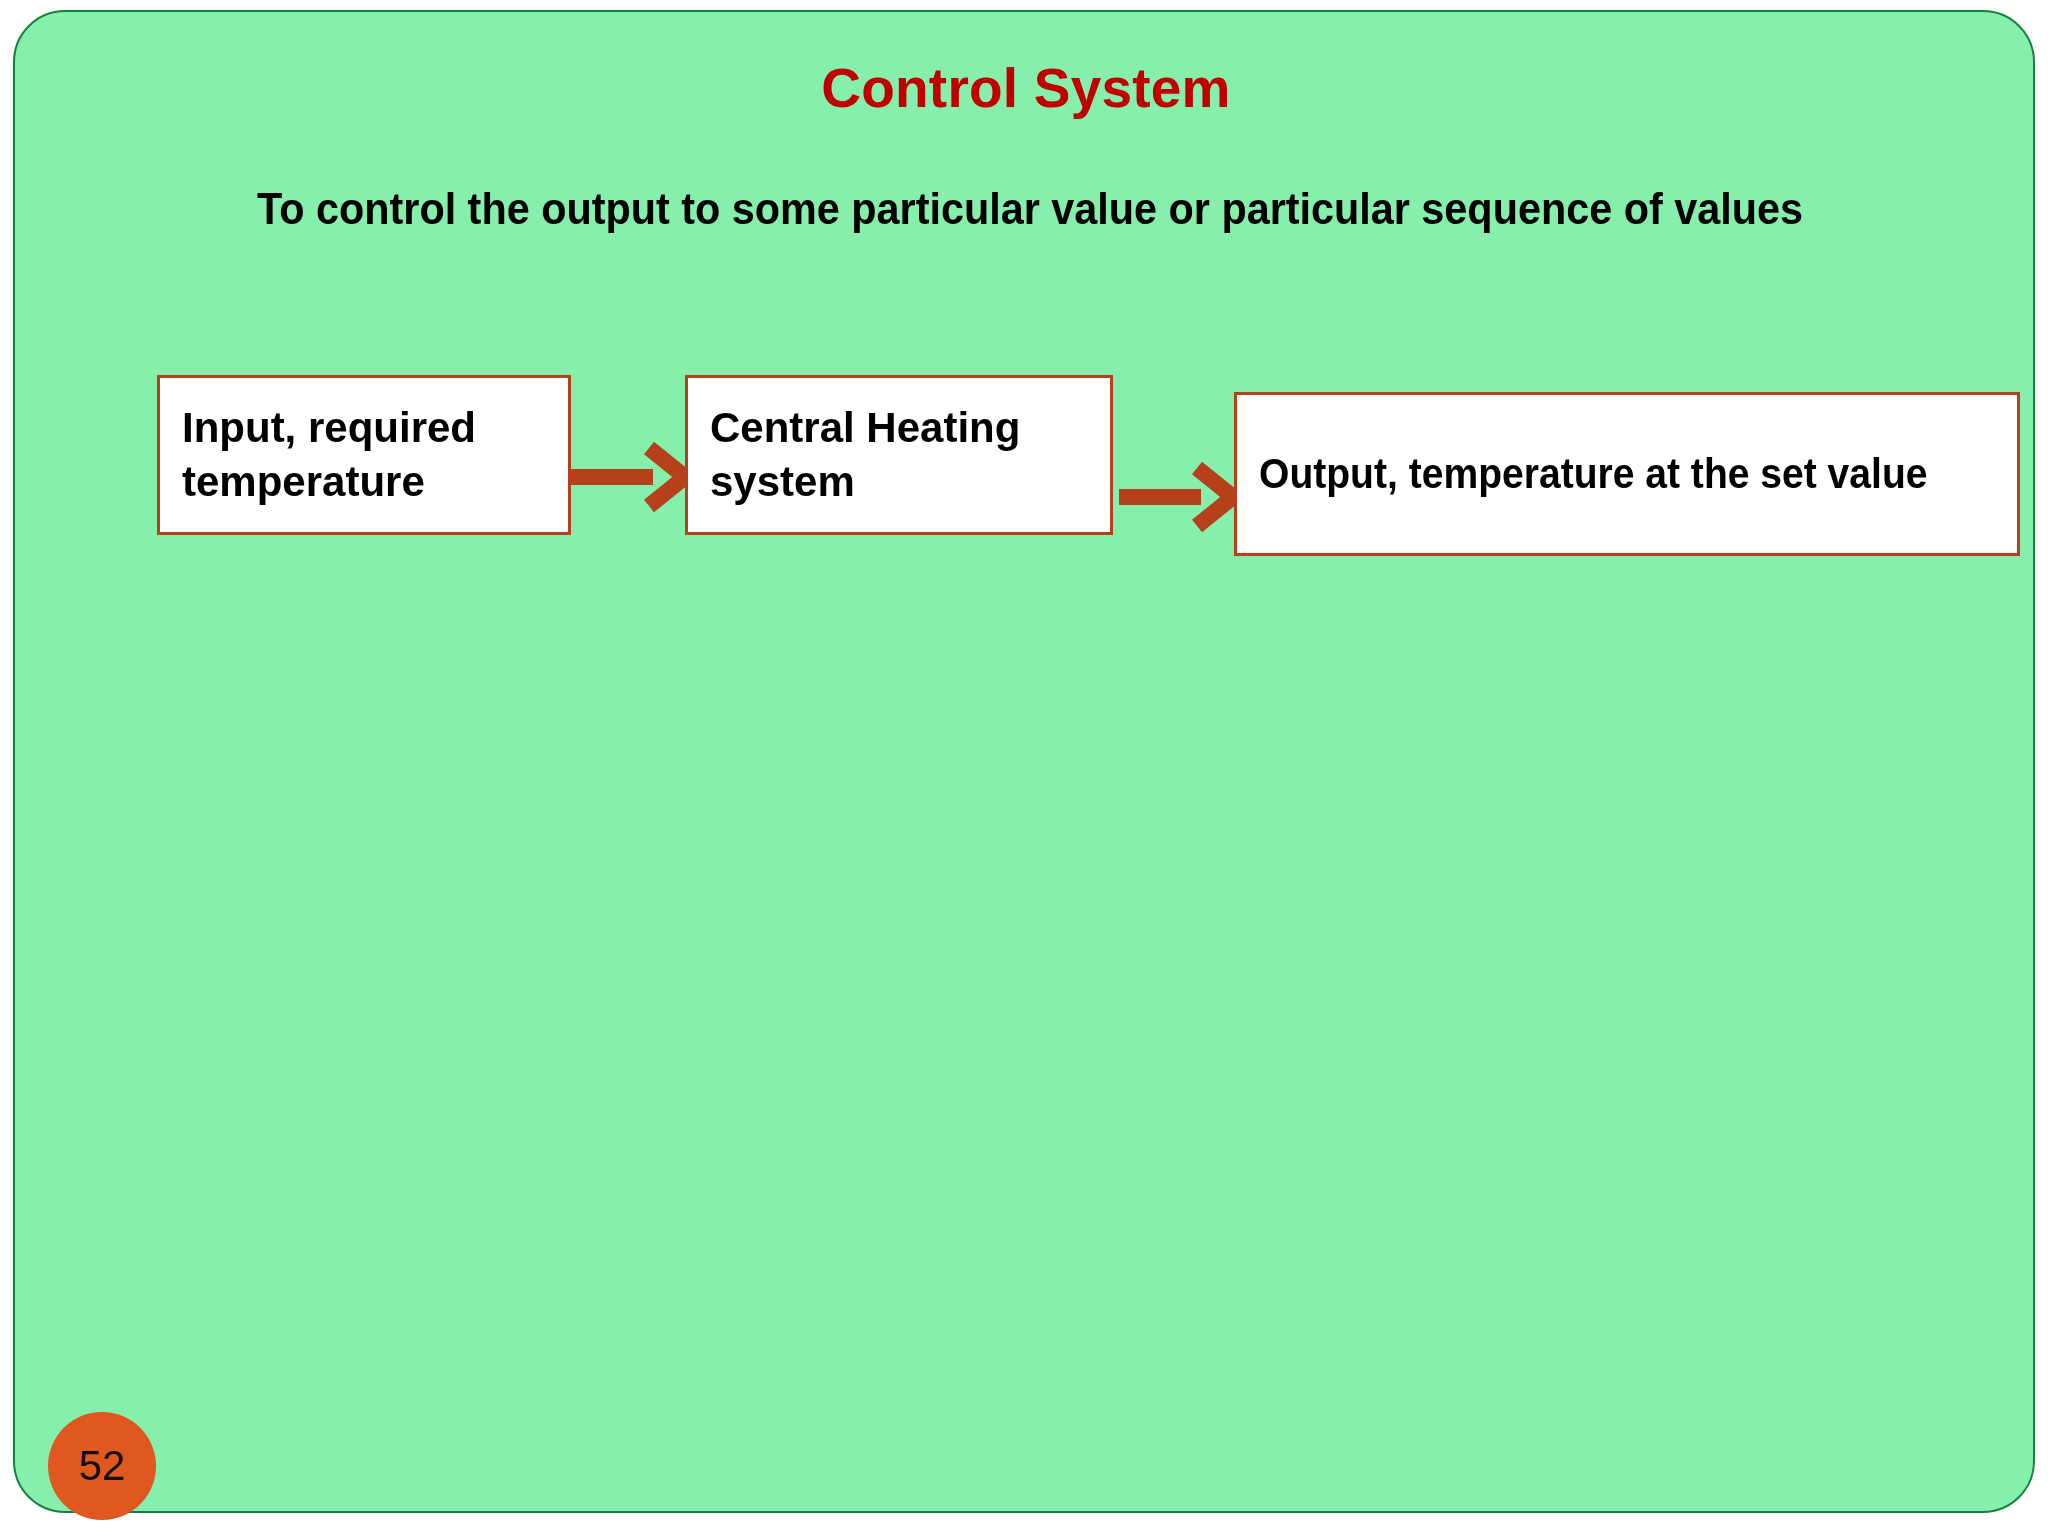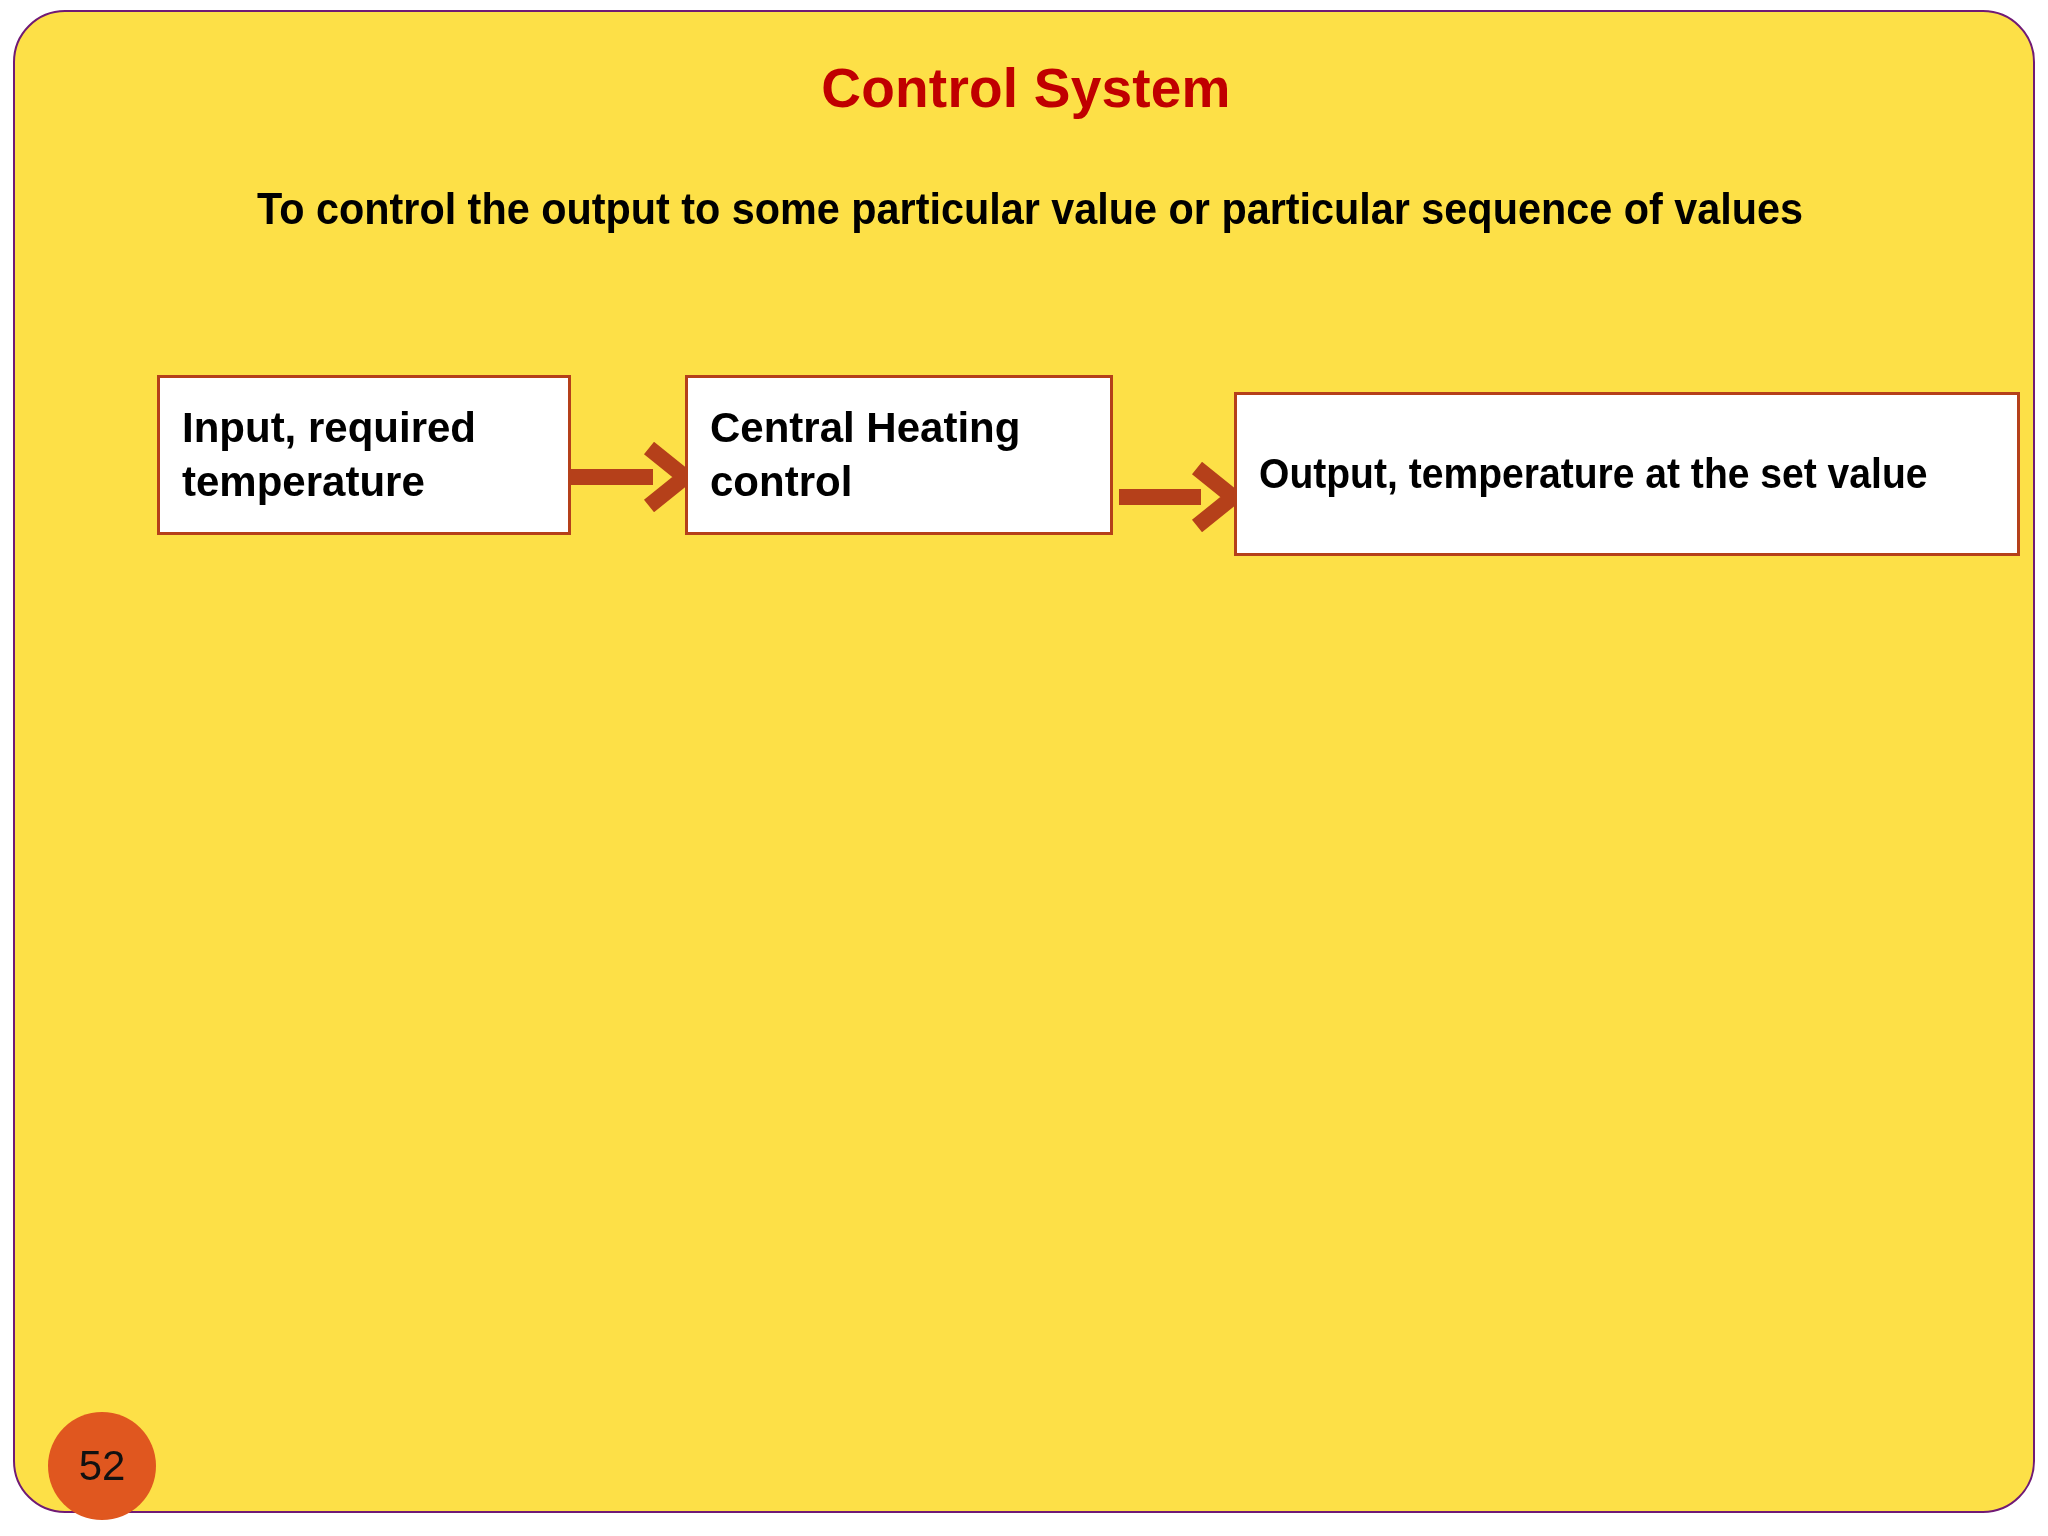--- a/index.html
+++ b/index.html
@@ -15,23 +15,23 @@
     position: relative;
   }
 
   #slide {
     position: absolute;
     left: 13px;
     top: 10px;
     width: 2022px;
     height: 1503px;
     box-sizing: border-box;
-    border: 2px solid #701a75;
+    border: 2px solid #15803d;
     border-radius: 52px;
-    background: #fde047;
+    background: #86efac;
   }
 
   
   #slide-title {
     position: absolute;
     left: 0;
     top: 48px;
     width: 2022px;
     text-align: center;
     font-size: 55px;
@@ -148,21 +148,21 @@
     <div class="flowbox" id="box-input">
       <span class="boxlabel">Input, required temperature</span>
     </div>
 
     <svg class="arrow-svg" id="arrow-1" width="124" height="70" viewBox="0 0 124 70">
       <rect x="0" y="27" width="82" height="16" fill="#B5401A"></rect>
       <polyline points="78,6 114,35 78,64" fill="none" stroke="#B5401A" stroke-width="16" stroke-linejoin="miter" stroke-linecap="butt"></polyline>
     </svg>
 
     <div class="flowbox" id="box-process">
-      <span class="boxlabel">Central Heating control</span>
+      <span class="boxlabel">Central Heating system</span>
     </div>
 
     <svg class="arrow-svg" id="arrow-2" width="124" height="70" viewBox="0 0 124 70">
       <rect x="0" y="27" width="82" height="16" fill="#B5401A"></rect>
       <polyline points="78,6 114,35 78,64" fill="none" stroke="#B5401A" stroke-width="16" stroke-linejoin="miter" stroke-linecap="butt"></polyline>
     </svg>
 
     <div class="flowbox" id="box-output">
       <span class="boxlabel">Output, temperature at the set value</span>
     </div>

